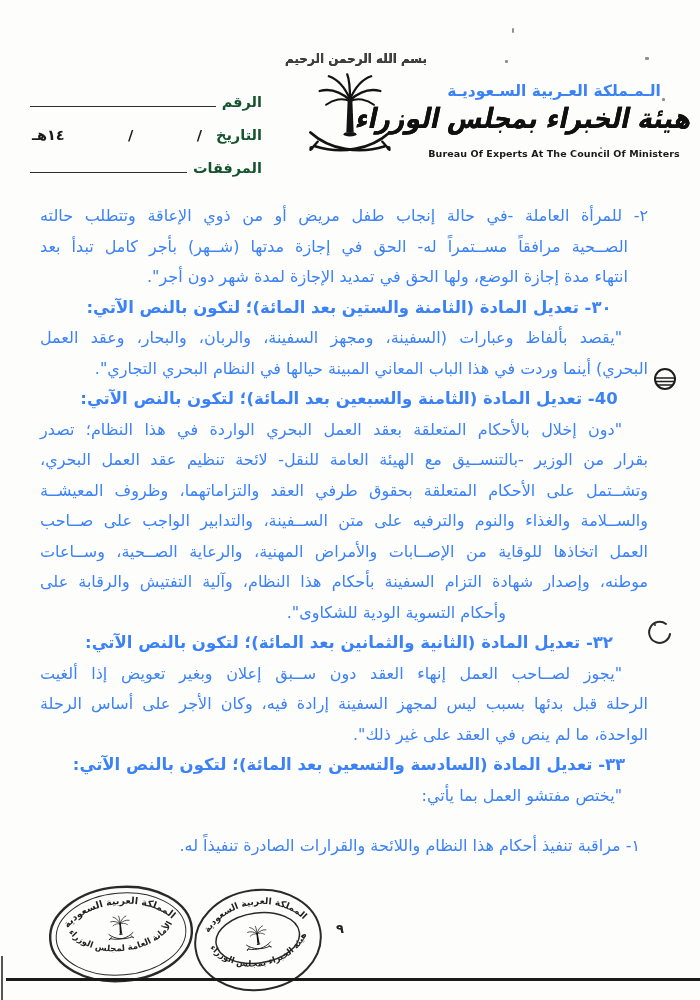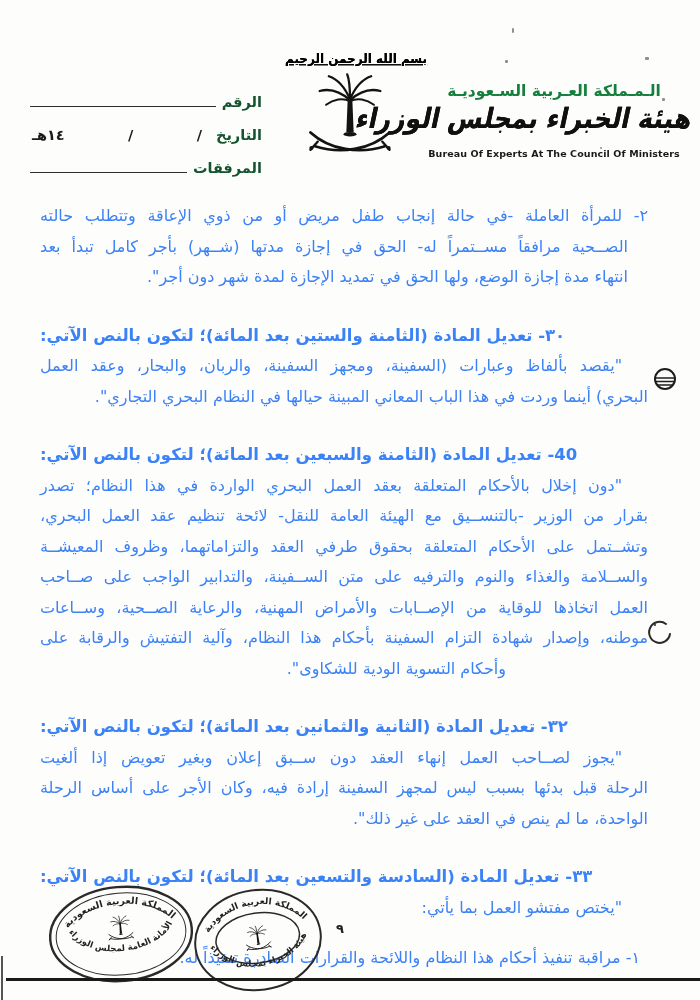--- a/index.html
+++ b/index.html
@@ -3,45 +3,45 @@
 <meta charset="utf-8">
 <style>
   html,body{margin:0;padding:0;background:#e8e8e8;}
   .page{
     position:relative;width:700px;height:1000px;margin:0 auto;
     background:#fdfdfc;overflow:hidden;
     font-family:"DejaVu Sans",sans-serif;color:#1b1b1b;
   }
   
   .hdr-right{position:absolute;top:82px;right:8px;width:276px;text-align:center;direction:rtl;}
-  .kingdom{font-size:15.5px;font-weight:700;letter-spacing:.5px;white-space:nowrap;color:#15803d;}
+  .kingdom{font-size:15.5px;font-weight:700;letter-spacing:.5px;white-space:nowrap;color:#3b82f6;}
   .logo-ar{font-size:25px;font-weight:700;white-space:nowrap;margin-top:4px;
            transform:skewX(-12deg) scaleY(1.12);letter-spacing:-1px;color:#101010;
            text-shadow:0 0 .6px #101010;}
   .logo-en{font-size:9.5px;font-weight:700;margin-top:15px;letter-spacing:.1px;color:#1a1a1a;white-space:nowrap;}
   .hdr-center{position:absolute;top:52px;left:285px;width:130px;text-align:center;}
   .bismillah{font-size:12px;font-weight:700;white-space:nowrap;transform:scaleY(1.05);
-             text-shadow:0 0 .5px #000;color:#000000;text-decoration:underline;}
+             text-shadow:0 0 .5px #000;color:#404040;}
   .emblem-main{margin-top:2px;}
   .fields{position:absolute;top:88px;left:28px;width:234px;direction:rtl;font-size:14.5px;}
   .frow{display:flex;align-items:flex-end;height:22px;margin-bottom:11px;}
   .flabel{font-weight:700;white-space:nowrap;color:#14532d;}
   .fline{flex:1;border-bottom:1.6px solid #2e2e2e;margin:0 6px 3px 2px;height:1px;}
   .fdate{flex:1;display:flex;justify-content:space-between;padding:0 14px 0 4px;font-weight:700;}
   
   .body-text{position:absolute;top:201px;left:40px;width:608px;direction:rtl;
              font-size:16px;line-height:30.5px;color:#3b82f6;}
   .ln{white-space:normal;}
   .j{text-align:justify;text-align-last:justify;}
   .end{text-align:right;}
   .ind{padding-right:20px;}
   .ind2{padding-right:26px;}
   .ind-sm{padding-right:8px;margin-top:20px;}
   .deep{padding-right:142px;}
-  .hd{font-weight:700;font-size:16.5px;margin-right:-10px;text-align:left;margin-top:28px;}
+  .hd{font-weight:700;font-size:16.5px;margin-right:-10px;text-align:center;}
   
   .punch1{position:absolute;left:652px;top:366px;}
   .punch2{position:absolute;left:646px;top:620px;}
   .speck{position:absolute;background:#8f8f8f;border-radius:1px;}
   
   .stamp{position:absolute;}
   .stamp-left{left:46px;top:884px;transform:rotate(-5deg);}
   .stamp-right{left:182px;top:886px;transform:rotate(-8deg);}
   .pagenum{position:absolute;left:336px;top:921px;font-size:13px;font-weight:700;color:#222;}
   .bottom-rule{position:absolute;left:6px;top:978px;width:694px;height:3px;background:#1a1a1a;}

